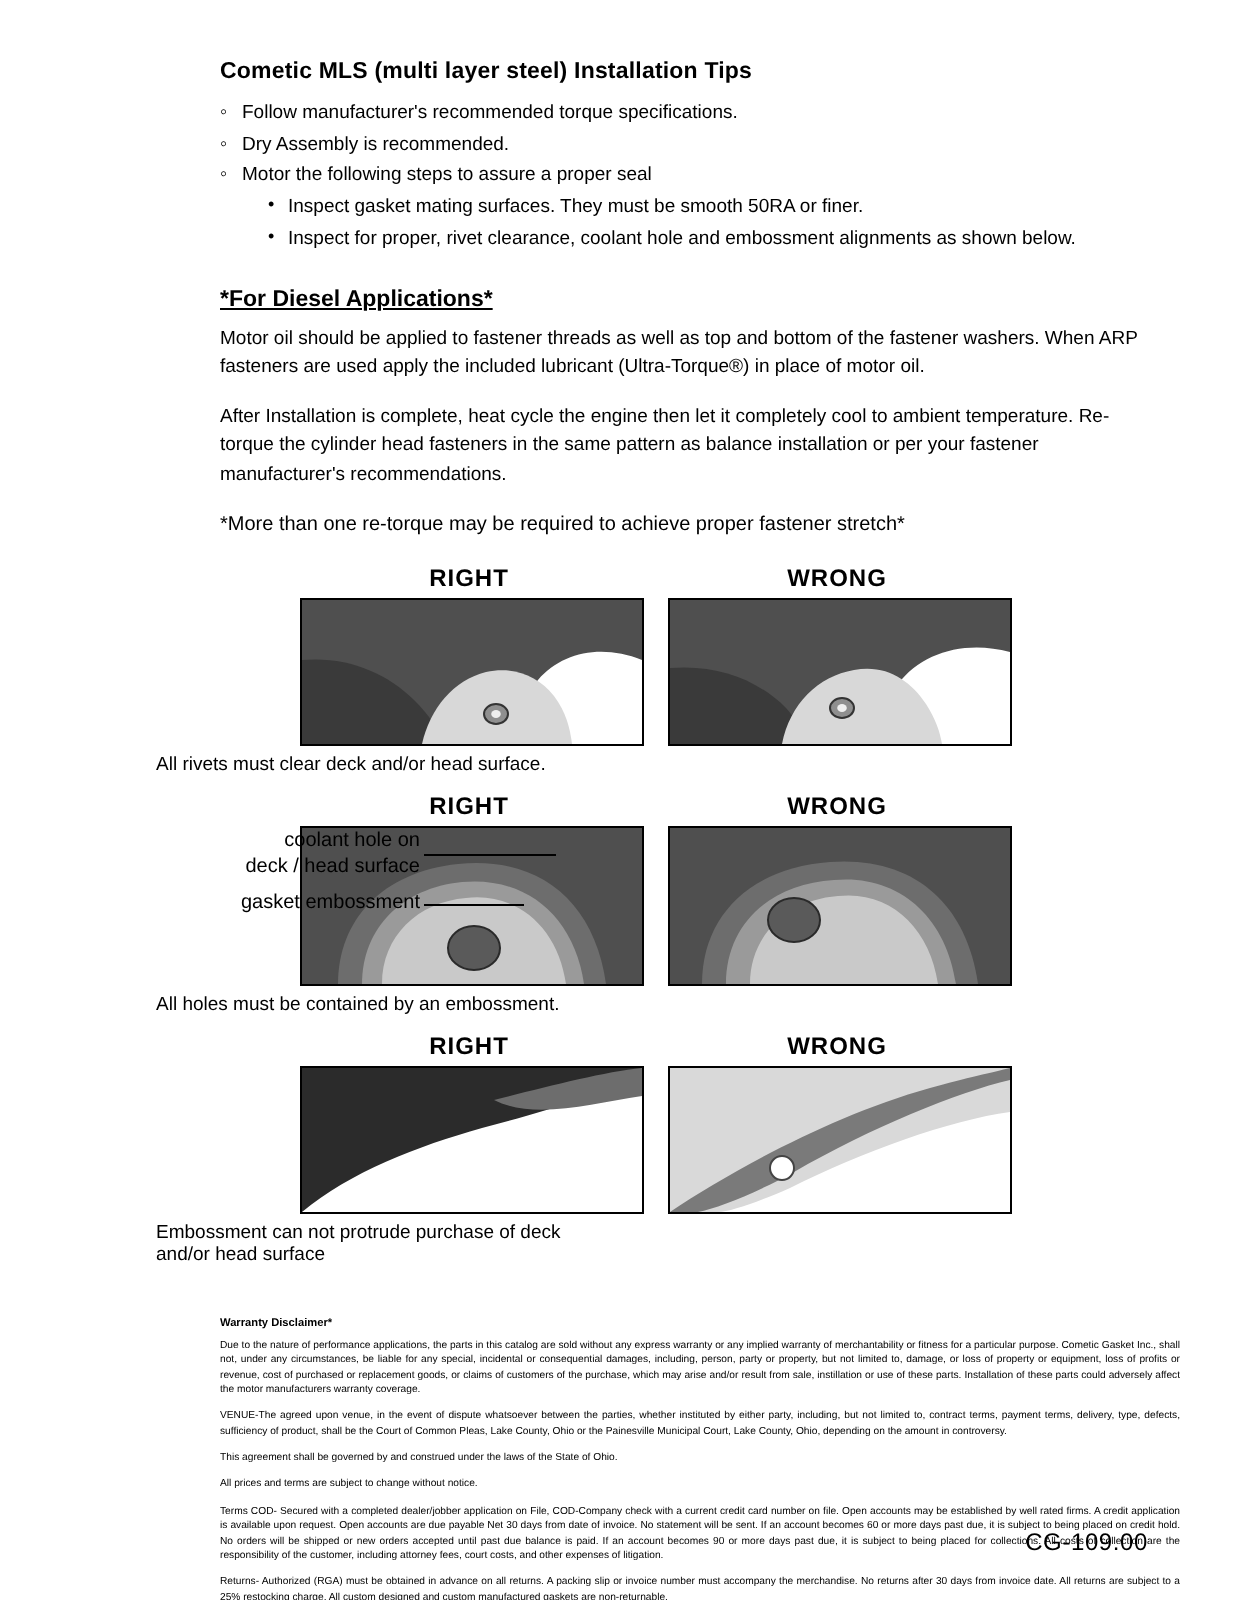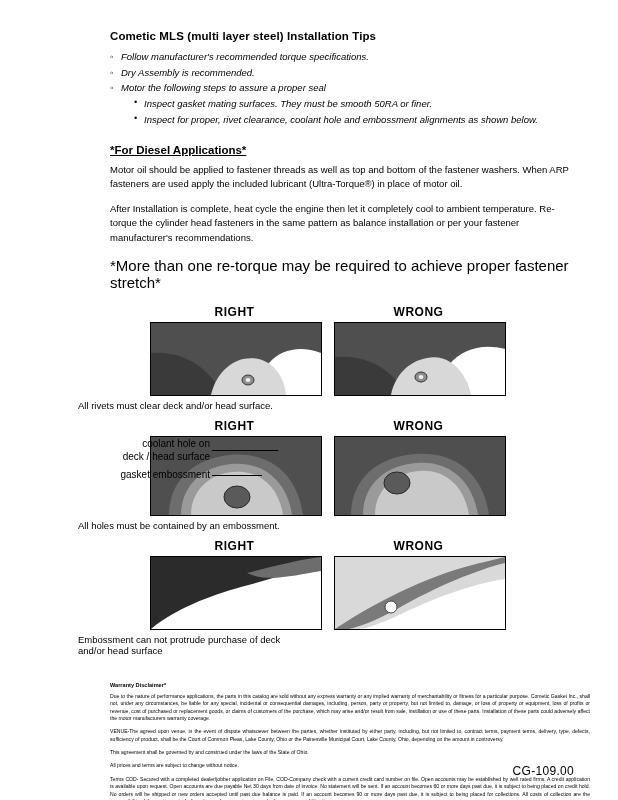--- a/index.html
+++ b/index.html
@@ -33,21 +33,20 @@
     list-style: none;
     margin: 0 0 0 70px;
     padding: 0;
     font-size: 9.5px;
     line-height: 1.55;
   }
   ul.bullets > li {
     position: relative;
     padding-left: 11px;
     margin-bottom: 1px;
-    font-style: italic;
   }
   ul.bullets > li::before {
     content: "\25E6";
     position: absolute;
     left: 0;
     top: -1px;
     font-size: 10px;
   }
   ul.sub {
     list-style: none;
@@ -75,21 +74,21 @@
   p.body {
     font-size: 9.5px;
     line-height: 1.5;
     margin: 0 0 0 70px;
     max-width: 470px;
   }
   p.body + p.body {
     margin-top: 11px;
   }
   p.note {
-    font-size: 15px;
+    font-size: 10px;
     margin: 12px 0 0 70px;
   }
 
   
   .figures {
     margin-top: 14px;
     position: relative;
   }
   .fig-row {
     display: flex;

